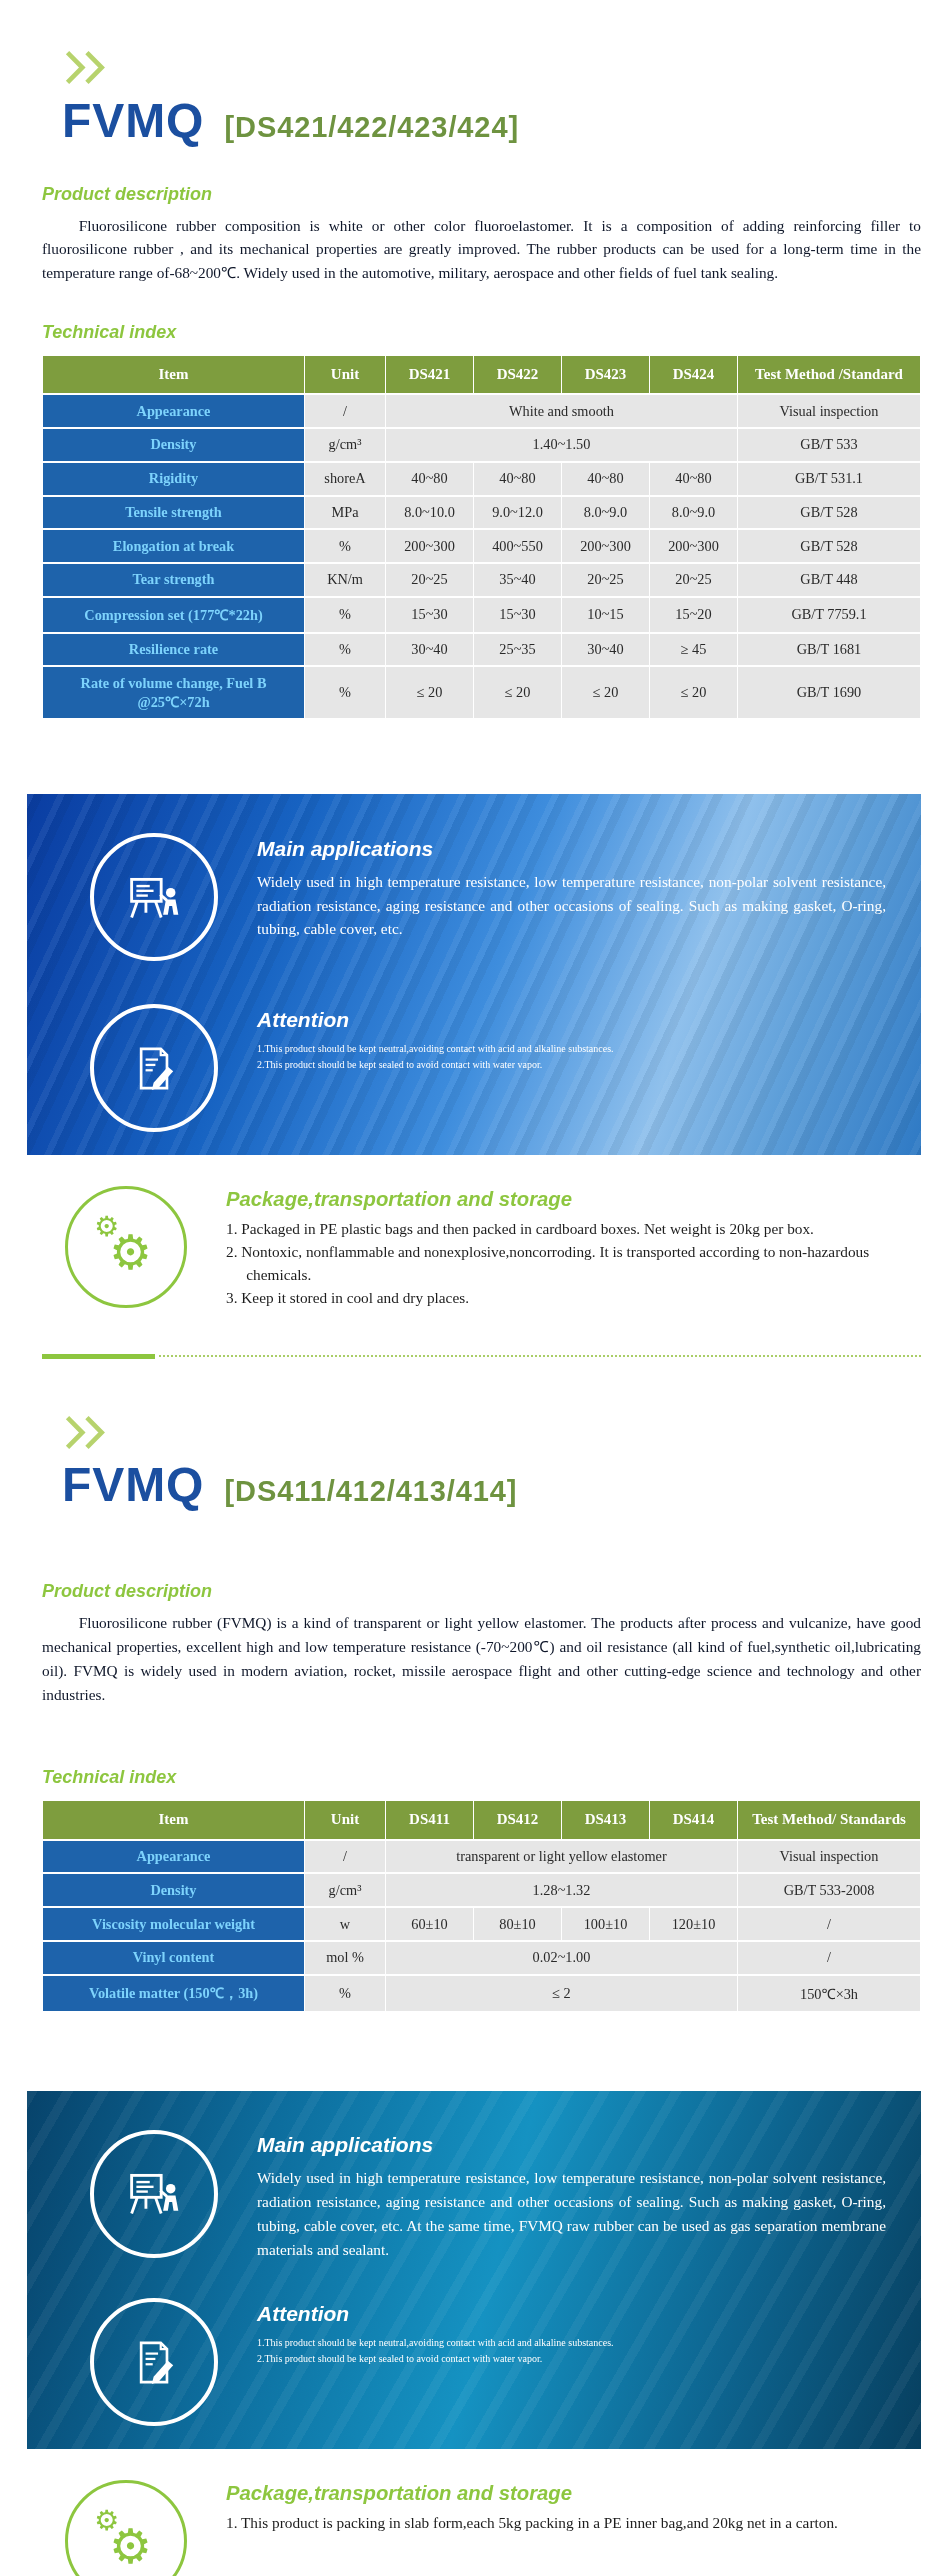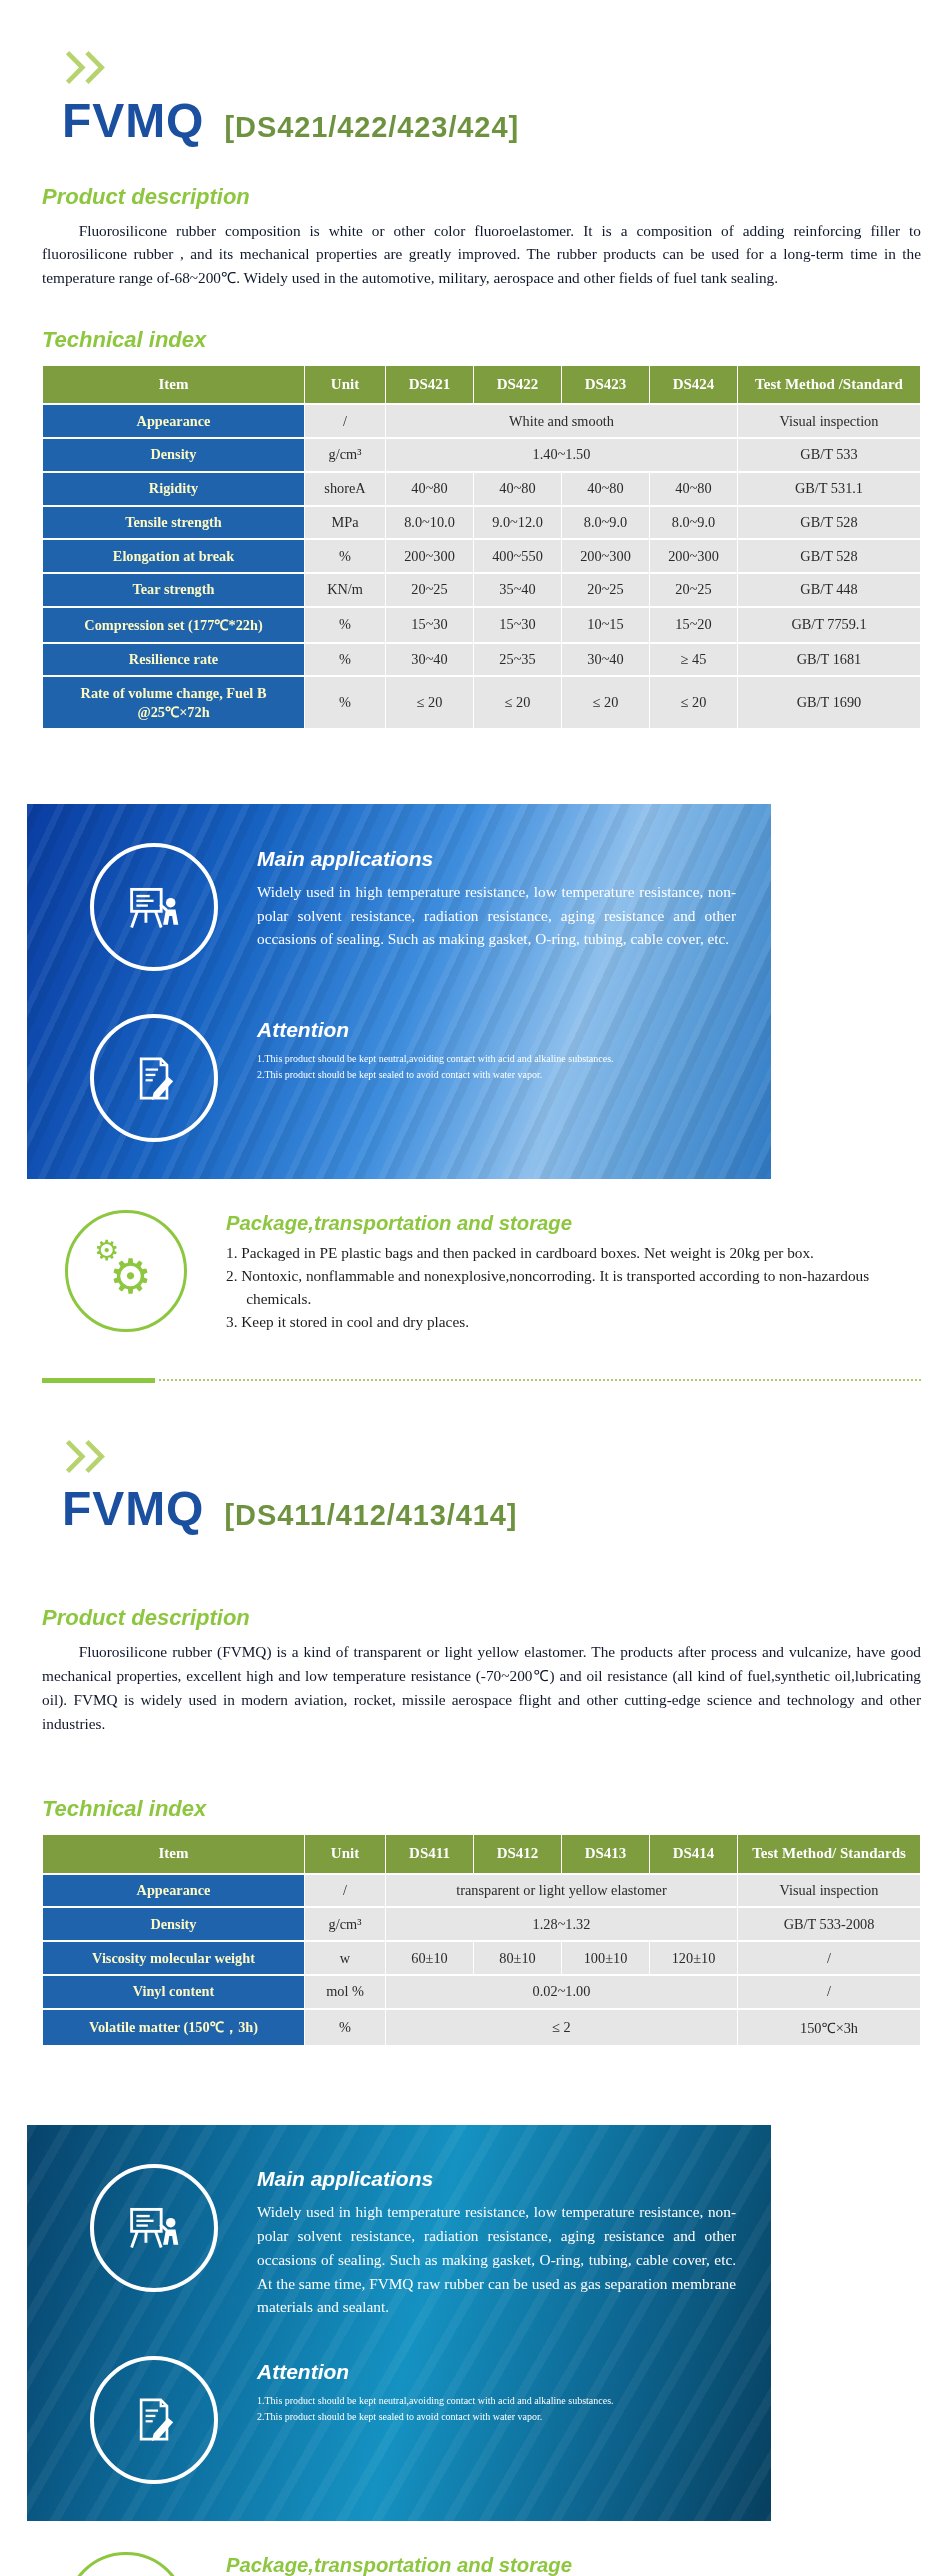--- a/index.html
+++ b/index.html
@@ -22,21 +22,21 @@
   }
   .models {
     font-family:"Liberation Sans", sans-serif;
     font-weight:bold; font-size:29px;
     color:#6e9340; letter-spacing:0.9px;
   }
 
   .green-h {
     font-family:"Liberation Sans", sans-serif;
     font-style:italic; font-weight:bold;
-    font-size:22px; color:#8dc63f;
+    font-size:18px; color:#8dc63f;
   }
   .desc-h { margin:39px 0 9.2px 42px; }
   .desc-p {
     margin:0 28px 0 42px; width:879px;
     font-size:15.3px; line-height:1.55; text-align:justify;
     text-indent:2.4em; color:#0f172a;
   }
   .tech-h { margin:37px 0 11px 42px; }
 
   
@@ -48,27 +48,27 @@
   table.tech th {
     background:#7e9d3e; color:#fff;
     font-weight:bold; font-size:15px;
     padding:10.2px 3.7px; text-align:center;
   }
   table.tech td {
     background:#e6e6e6; font-size:14.3px; color:#2a2a2a;
     padding:7.4px 5.5px; text-align:center; vertical-align:middle;
   }
   table.tech td.item {
-    background:#1e63ab; color:#fef9c3; font-weight:bold;
+    background:#1e63ab; color:#7dd3fc; font-weight:bold;
   }
 
   
   .banner {
-    width:744px; margin:0 0 0 27px; color:#fff;
-    padding:39px 35px 37px 37px; position:relative; overflow:hidden;
+    width:894px; margin:0 0 0 27px; color:#fff;
+    padding:39px 35px 23px 37px; position:relative; overflow:hidden;
   }
   .banner1 {
     background:
       repeating-linear-gradient(115deg, rgba(255,255,255,0.06) 0 6.5px, rgba(0,0,0,0.05) 6.5px 15px, rgba(255,255,255,0) 15px 28px),
       linear-gradient(108deg, #0a3da2 0%, #1763c2 28%, #3e8ddd 52%, #8fc0ec 72%, #5e9fd9 84%, #2e79c4 100%);
   }
   .banner2 {
     margin-top:78px;
     background:
       repeating-linear-gradient(120deg, rgba(255,255,255,0.05) 0 9.2px, rgba(255,255,255,0) 9.2px 31px),

